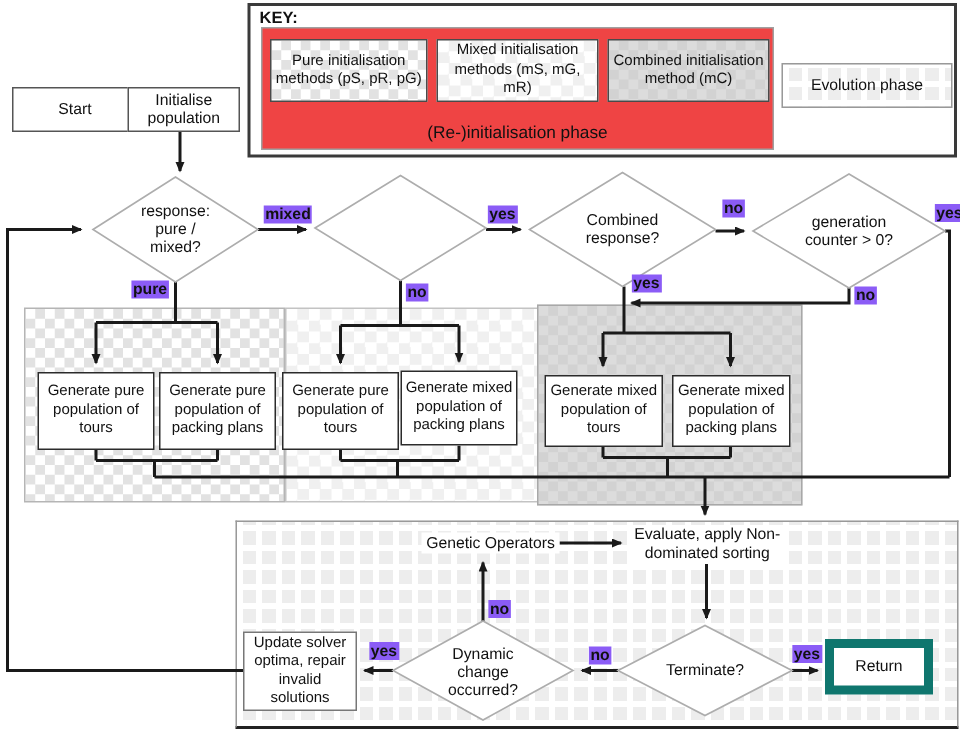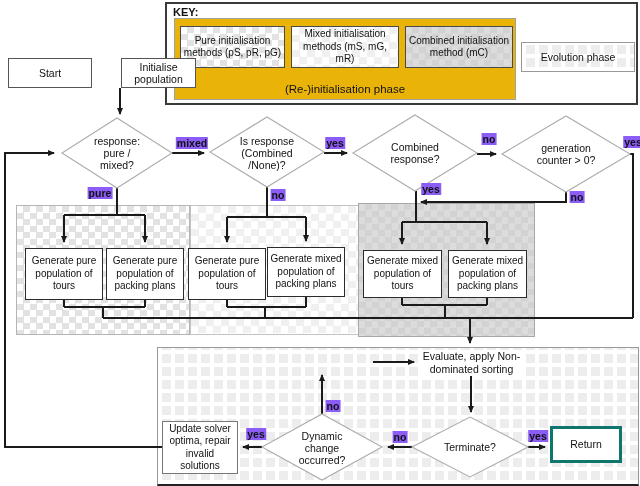--- a/index.html
+++ b/index.html
@@ -65,21 +65,21 @@
 
 <div id="stage">
 
   <div class="abs lyr0 pat-pure" style="left:16px;top:205px;width:172px;height:128px;border:1px solid #b5b5b5;"></div>
   <div class="abs lyr0 pat-mixed" style="left:190px;top:205px;width:167px;height:128px;border:1px solid #c3c3c3;"></div>
   <div class="abs lyr0 pat-combined" style="left:358px;top:203px;width:175px;height:132px;border:1px solid #a8a8a8;"></div>
   <div class="abs lyr0 pat-evo" style="left:157px;top:347px;width:480px;height:136px;border:1px solid #999;border-bottom:2px solid #222;"></div>
 
   <div class="abs lyr2" style="left:165px;top:2px;width:473px;height:103px;border:2px solid #3a3a3a;background:#fff;box-sizing:border-box;">
     <div class="abs" style="left:6px;top:2px;font-size:11px;font-weight:bold;">KEY:</div>
-    <div class="abs" style="left:7px;top:14px;width:342px;height:82px;background:#eab308;border:1px solid #a0a0a0;box-sizing:border-box;">
+    <div class="abs" style="left:7px;top:14px;width:342px;height:82px;background:#ef4444;border:1px solid #a0a0a0;box-sizing:border-box;">
       <div class="abs keybox pat-pure" style="left:5px;top:7px;width:105px;height:42px;">
         <span>Pure initialisation methods (pS, pR, pG)</span>
       </div>
       <div class="abs keybox pat-mixed" style="left:116px;top:7px;width:108px;height:42px;">
         <span>Mixed initialisation methods (mS, mG, mR)</span>
       </div>
       <div class="abs keybox pat-combined" style="left:230px;top:7px;width:108px;height:42px;">
         <span>Combined initialisation method (mC)</span>
       </div>
       <div class="abs" style="left:0;bottom:4px;width:100%;text-align:center;font-size:11.5px;">(Re-)initialisation phase</div>
@@ -134,26 +134,25 @@
       <polygon points="353,153 415,115 477,153 415,191"></polygon>
       <polygon points="502,154 566,116 630,154 566,192"></polygon>
       <polygon points="262,447 322,414 382,447 322,480"></polygon>
       <polygon points="412,447 470,417 528,447 470,477"></polygon>
     </g>
   </svg>
 
   <div class="abs lyr2 whitebox" style="left:8px;top:58px;width:84px;height:30px;">
     <span>Start</span>
   </div>
-  <div class="abs lyr2 whitebox" style="left:85px;top:58px;width:75px;height:30px;margin-left:36px;">
+  <div class="abs lyr2 whitebox" style="left:85px;top:58px;width:75px;height:30px;">
     <span>Initialise population</span>
   </div>
 
   <div class="abs lyr2 dtext" style="left:91px;top:134px;width:52px;height:38px;">response: pure / mixed?</div>
-  <div class="abs lyr2 dtext" style="left:237px;top:134px;width:60px;height:38px;">Is response (Combined /None)?</div>
   <div class="abs lyr2 dtext" style="left:385px;top:141px;width:60px;height:24px;">Combined response?</div>
   <div class="abs lyr2 dtext" style="left:531px;top:142px;width:70px;height:24px;">generation counter &gt; 0?</div>
   <div class="abs lyr2 dtext" style="left:294px;top:429px;width:56px;height:38px;">Dynamic change occurred?</div>
   <div class="abs lyr2 dtext" style="left:435px;top:441px;width:70px;height:13px;">Terminate?</div>
 
   <div class="abs lyr2 genbox" style="left:25px;top:248px;width:78px;height:52px;">
     <span>Generate pure population of tours</span>
   </div>
   <div class="abs lyr2 genbox" style="left:106px;top:248px;width:78px;height:52px;">
     <span>Generate pure population of packing plans</span>
@@ -164,25 +163,26 @@
   <div class="abs lyr2 genbox" style="left:267px;top:247px;width:78px;height:50px;">
     <span>Generate mixed population of packing plans</span>
   </div>
   <div class="abs lyr2 genbox" style="left:363px;top:250px;width:79px;height:48px;">
     <span>Generate mixed population of tours</span>
   </div>
   <div class="abs lyr2 genbox" style="left:448px;top:250px;width:79px;height:48px;">
     <span>Generate mixed population of packing plans</span>
   </div>
 
+  <div class="abs lyr2 plaintext" style="left:281px;top:355px;width:92px;height:14px;">Genetic Operators</div>
   <div class="abs lyr2 plaintext" style="left:421px;top:350px;width:101px;height:26px;">Evaluate, apply Non-dominated sorting</div>
   <div class="abs lyr2 genbox" style="left:162px;top:421px;width:76px;height:53px;border:1px solid #777;">
     <span>Update solver optima, repair invalid solutions</span>
   </div>
-  <div class="abs lyr2 whitebox" style="left:550px;top:426px;width:72px;height:37px;border:3px solid #0f766e;">
+  <div class="abs lyr2 whitebox" style="left:550px;top:426px;width:72px;height:37px;border:6px solid #0f766e;">
     <span>Return</span>
   </div>
 
   <div class="abs lyr2 elabel" style="left:192px;top:143px;">mixed</div>
   <div class="abs lyr2 elabel" style="left:100px;top:193px;">pure</div>
   <div class="abs lyr2 elabel" style="left:335px;top:143px;">yes</div>
   <div class="abs lyr2 elabel" style="left:278px;top:195px;">no</div>
   <div class="abs lyr2 elabel" style="left:489px;top:139px;">no</div>
   <div class="abs lyr2 elabel" style="left:431px;top:189px;">yes</div>
   <div class="abs lyr2 elabel" style="left:577px;top:197px;">no</div>

